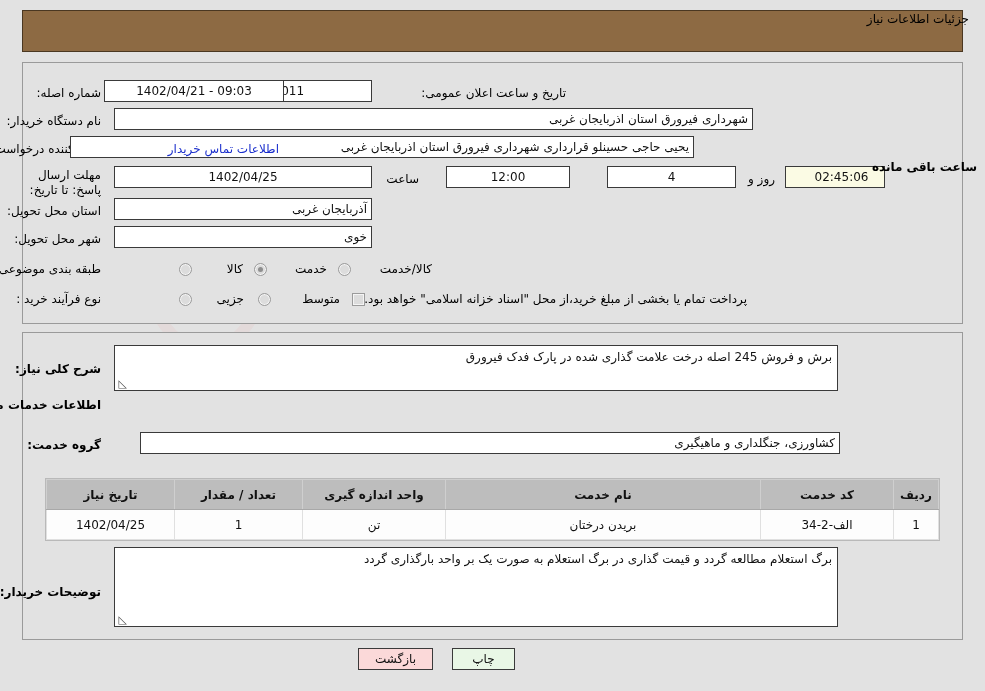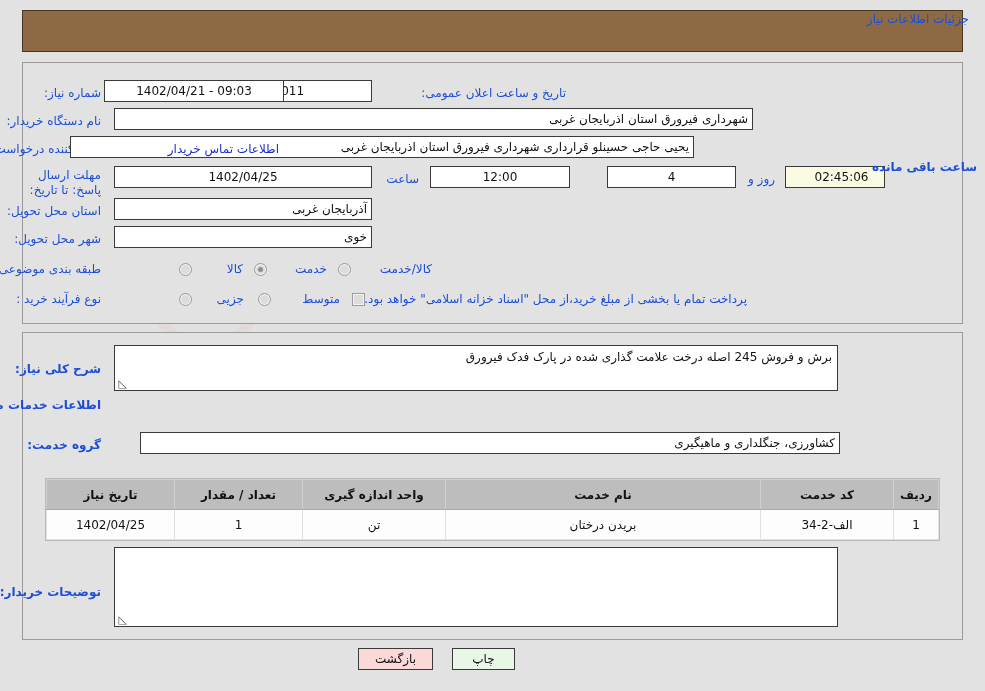--- a/index.html
+++ b/index.html
@@ -58,21 +58,21 @@
   .panel-top    { left: 22px; top: 62px;  width: 941px; height: 262px; }
   .panel-bottom { left: 22px; top: 332px; width: 941px; height: 308px; }
 
   
   .lbl {
     position: absolute;
     z-index: 3;
     white-space: nowrap;
     font-size: 12px;
     line-height: 14px;
-    color: #1d4ed8;
+    color: #000000;
   }
   .lbl.b { font-weight: bold; }
   .lbl.link { color: #1a2ecc; }
 
   
   .fld {
     position: absolute;
     z-index: 3;
     background: #ffffff;
     border: 1px solid #3a3a3a;
@@ -203,37 +203,37 @@
     <path d="M180 78 L204 126 L236 52" fill="none" stroke="#e7b3b3" stroke-width="13" stroke-linecap="round" stroke-linejoin="round"></path>
   </g>
   <text x="300" y="120" font-family="DejaVu Sans, Liberation Sans, sans-serif" font-size="78" font-weight="bold" fill="#b9b9b9" direction="ltr">AriaTender.net</text>
 </svg>
 
 <div class="header-bar"></div>
 <div class="lbl header-title">جزئیات اطلاعات نیاز</div>
 
 <div class="panel panel-top"></div>
 
-<div class="lbl" style="right:884px; top:86px;">شماره نیاز:</div>
+<div class="lbl" style="right:884px; top:86px;">شماره اصله:</div>
 <div class="fld center ltr" style="right:613px; top:80px; width:258px;">1102005997000011</div>
 <div class="lbl" style="right:419px; top:86px;">تاریخ و ساعت اعلان عمومی:</div>
 
 <div class="fld center ltr" style="left:104px; top:80px; width:180px;">1402/04/21 - 09:03</div>
 
 <div class="lbl" style="right:884px; top:114px;">نام دستگاه خریدار:</div>
 <div class="fld right" style="right:232px; top:108px; width:639px;">شهرداری فیرورق استان اذربایجان غربی</div>
 
 <div class="lbl" style="right:884px; top:142px;">ایجاد کننده درخواست:</div>
 <div class="fld right" style="right:291px; top:136px; width:624px;">یحیی حاجی حسینلو قرارداری شهرداری فیرورق استان اذربایجان غربی</div>
 <div class="lbl link" style="right:706px; top:142px; left:auto;">اطلاعات تماس خریدار</div>
 
 <div class="lbl" style="right:884px; top:168px; white-space:normal; width:92px; text-align:right; line-height:15px;">مهلت ارسال پاسخ: تا تاریخ:</div>
 <div class="fld center ltr" style="right:613px; top:166px; width:258px;">1402/04/25</div>
 <div class="lbl" style="right:566px; top:172px;">ساعت</div>
-<div class="fld center ltr" style="right:415px; top:166px; width:140px;">12:00</div>
+<div class="fld center ltr" style="right:415px; top:166px; width:124px;">12:00</div>
 <div class="fld center ltr" style="right:249px; top:166px; width:129px;">4</div>
 <div class="lbl" style="right:210px; top:172px;">روز و</div>
 <div class="fld center ltr timer" style="right:100px; top:166px; width:100px;padding-left:17px;">02:45:06</div>
 <div class="lbl" style="right:8px; top:160px;font-weight:bold;">ساعت باقی مانده</div>
 
 <div class="lbl" style="right:884px; top:204px;">استان محل تحویل:</div>
 <div class="fld right" style="right:613px; top:198px; width:258px;">آذربایجان غربی</div>
 
 <div class="lbl" style="right:884px; top:232px;">شهر محل تحویل:</div>
 <div class="fld right" style="right:613px; top:226px; width:258px;">خوی</div>
@@ -287,17 +287,18 @@
         <td>تن</td>
         <td>1</td>
         <td class="ltr">1402/04/25</td>
       </tr>
     </tbody>
   </table>
 </div>
 
 <div class="lbl b" style="right:884px; top:585px;padding-left:20px;">توضیحات خریدار:</div>
 <div class="ta" style="right:147px; top:547px; width:724px; height:80px;">
+  <span>برگ استعلام مطالعه گردد و قیمت گذاری در برگ استعلام به صورت یک بر واحد بارگذاری گردد</span>
   <span class="grip">◺</span>
 </div>
 
 <div class="btn btn-print" style="right:470px; top:648px; width:63px;">چاپ</div>
 <div class="btn btn-back" style="right:552px; top:648px; width:75px;">بازگشت</div>
 
 </body></html>

